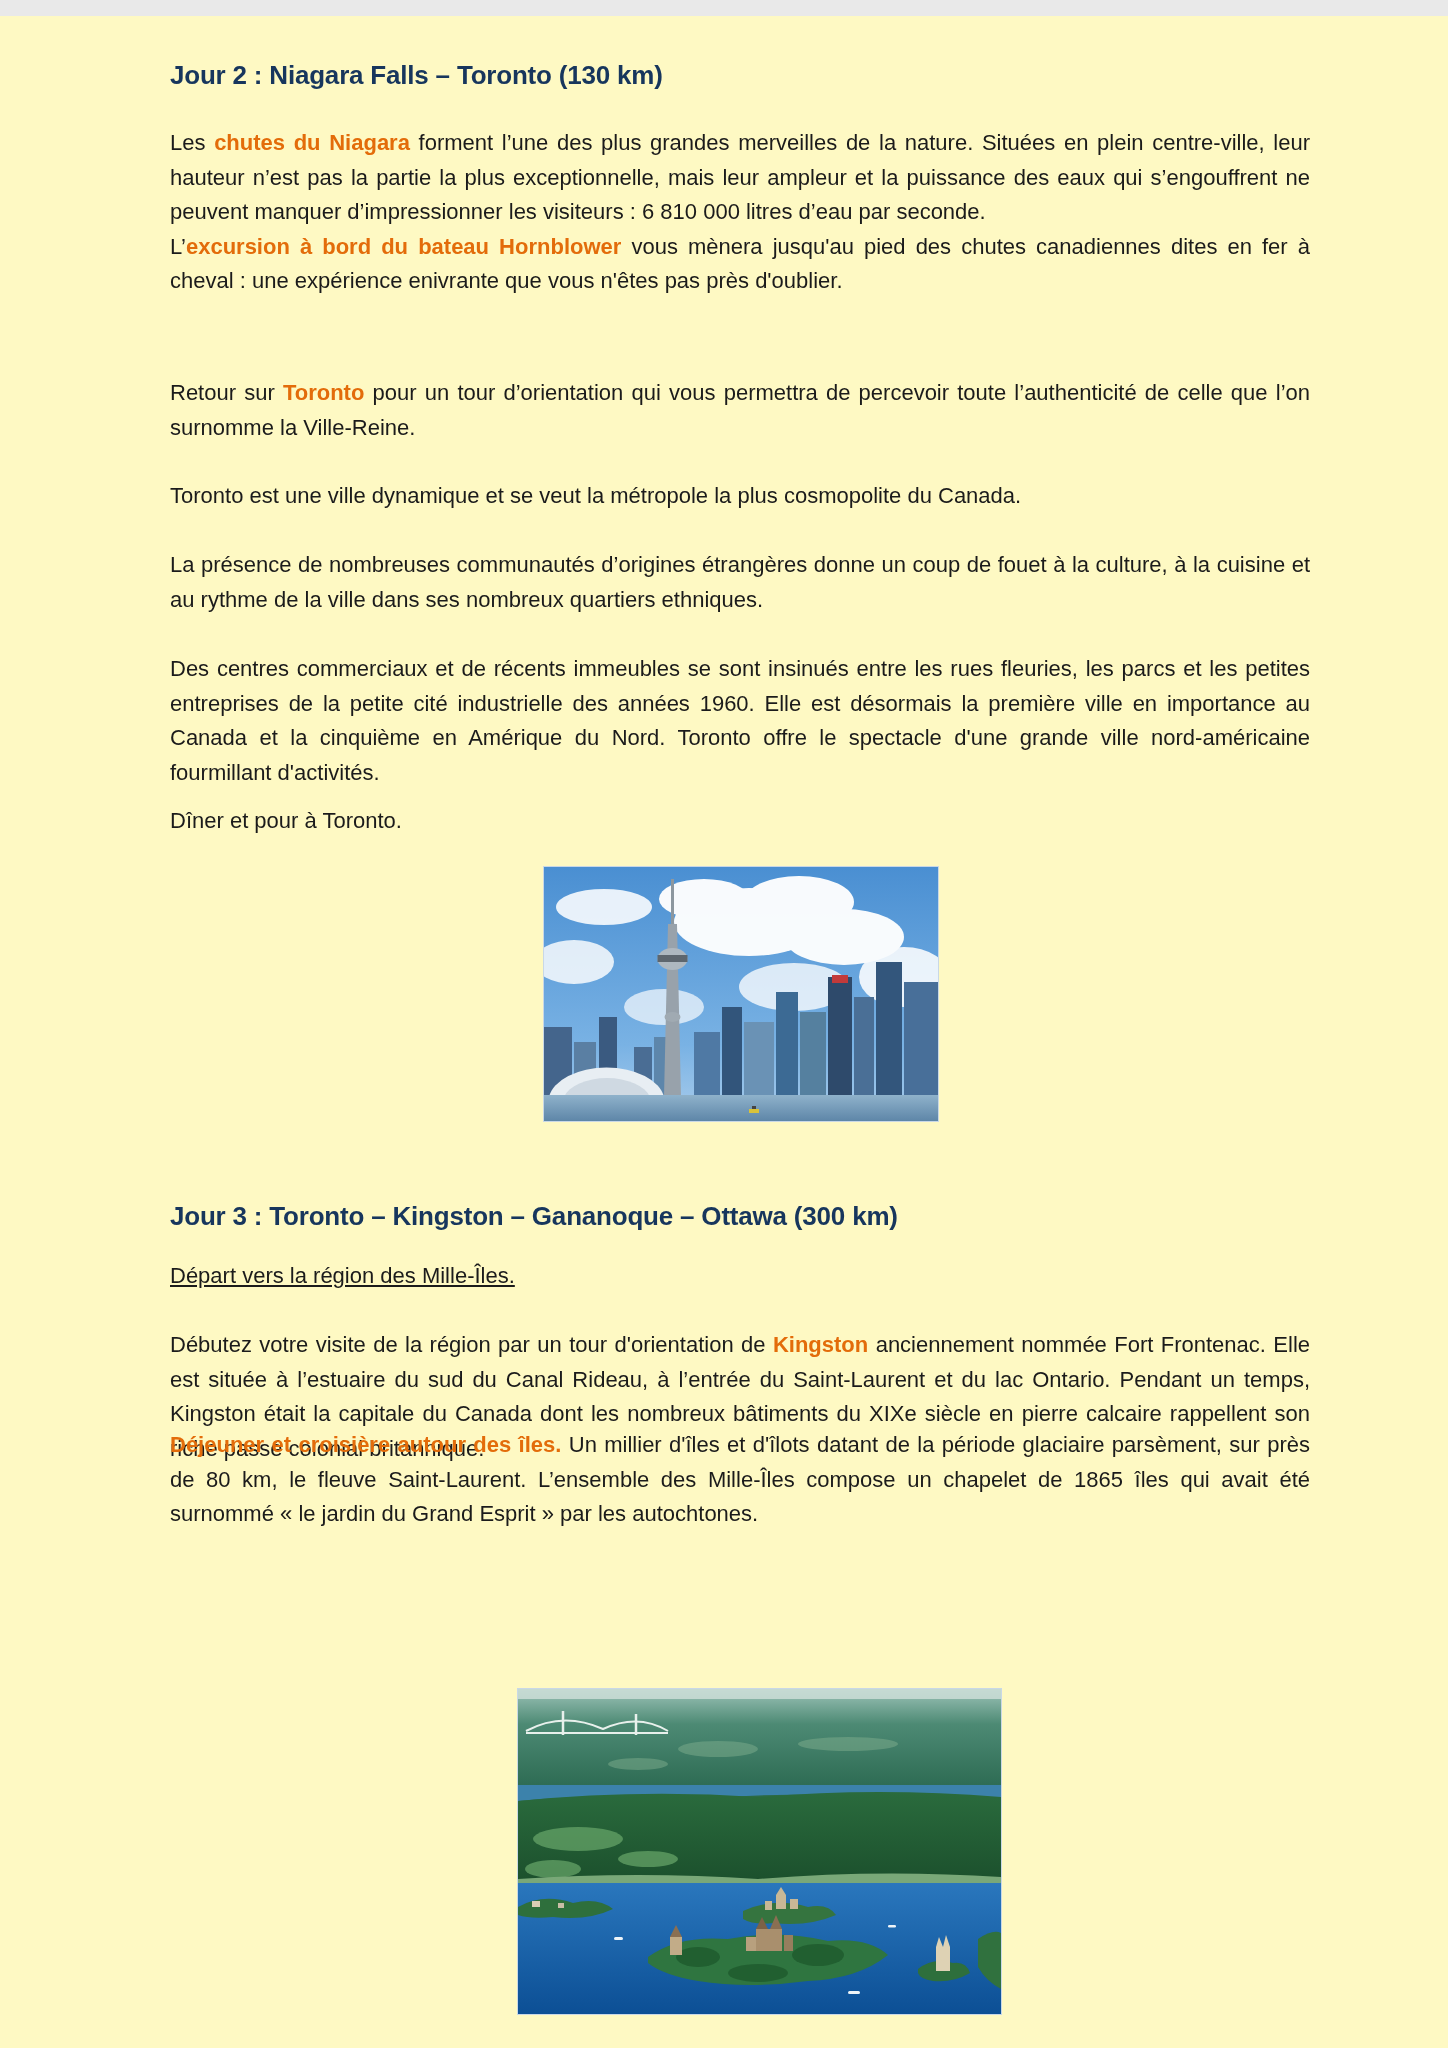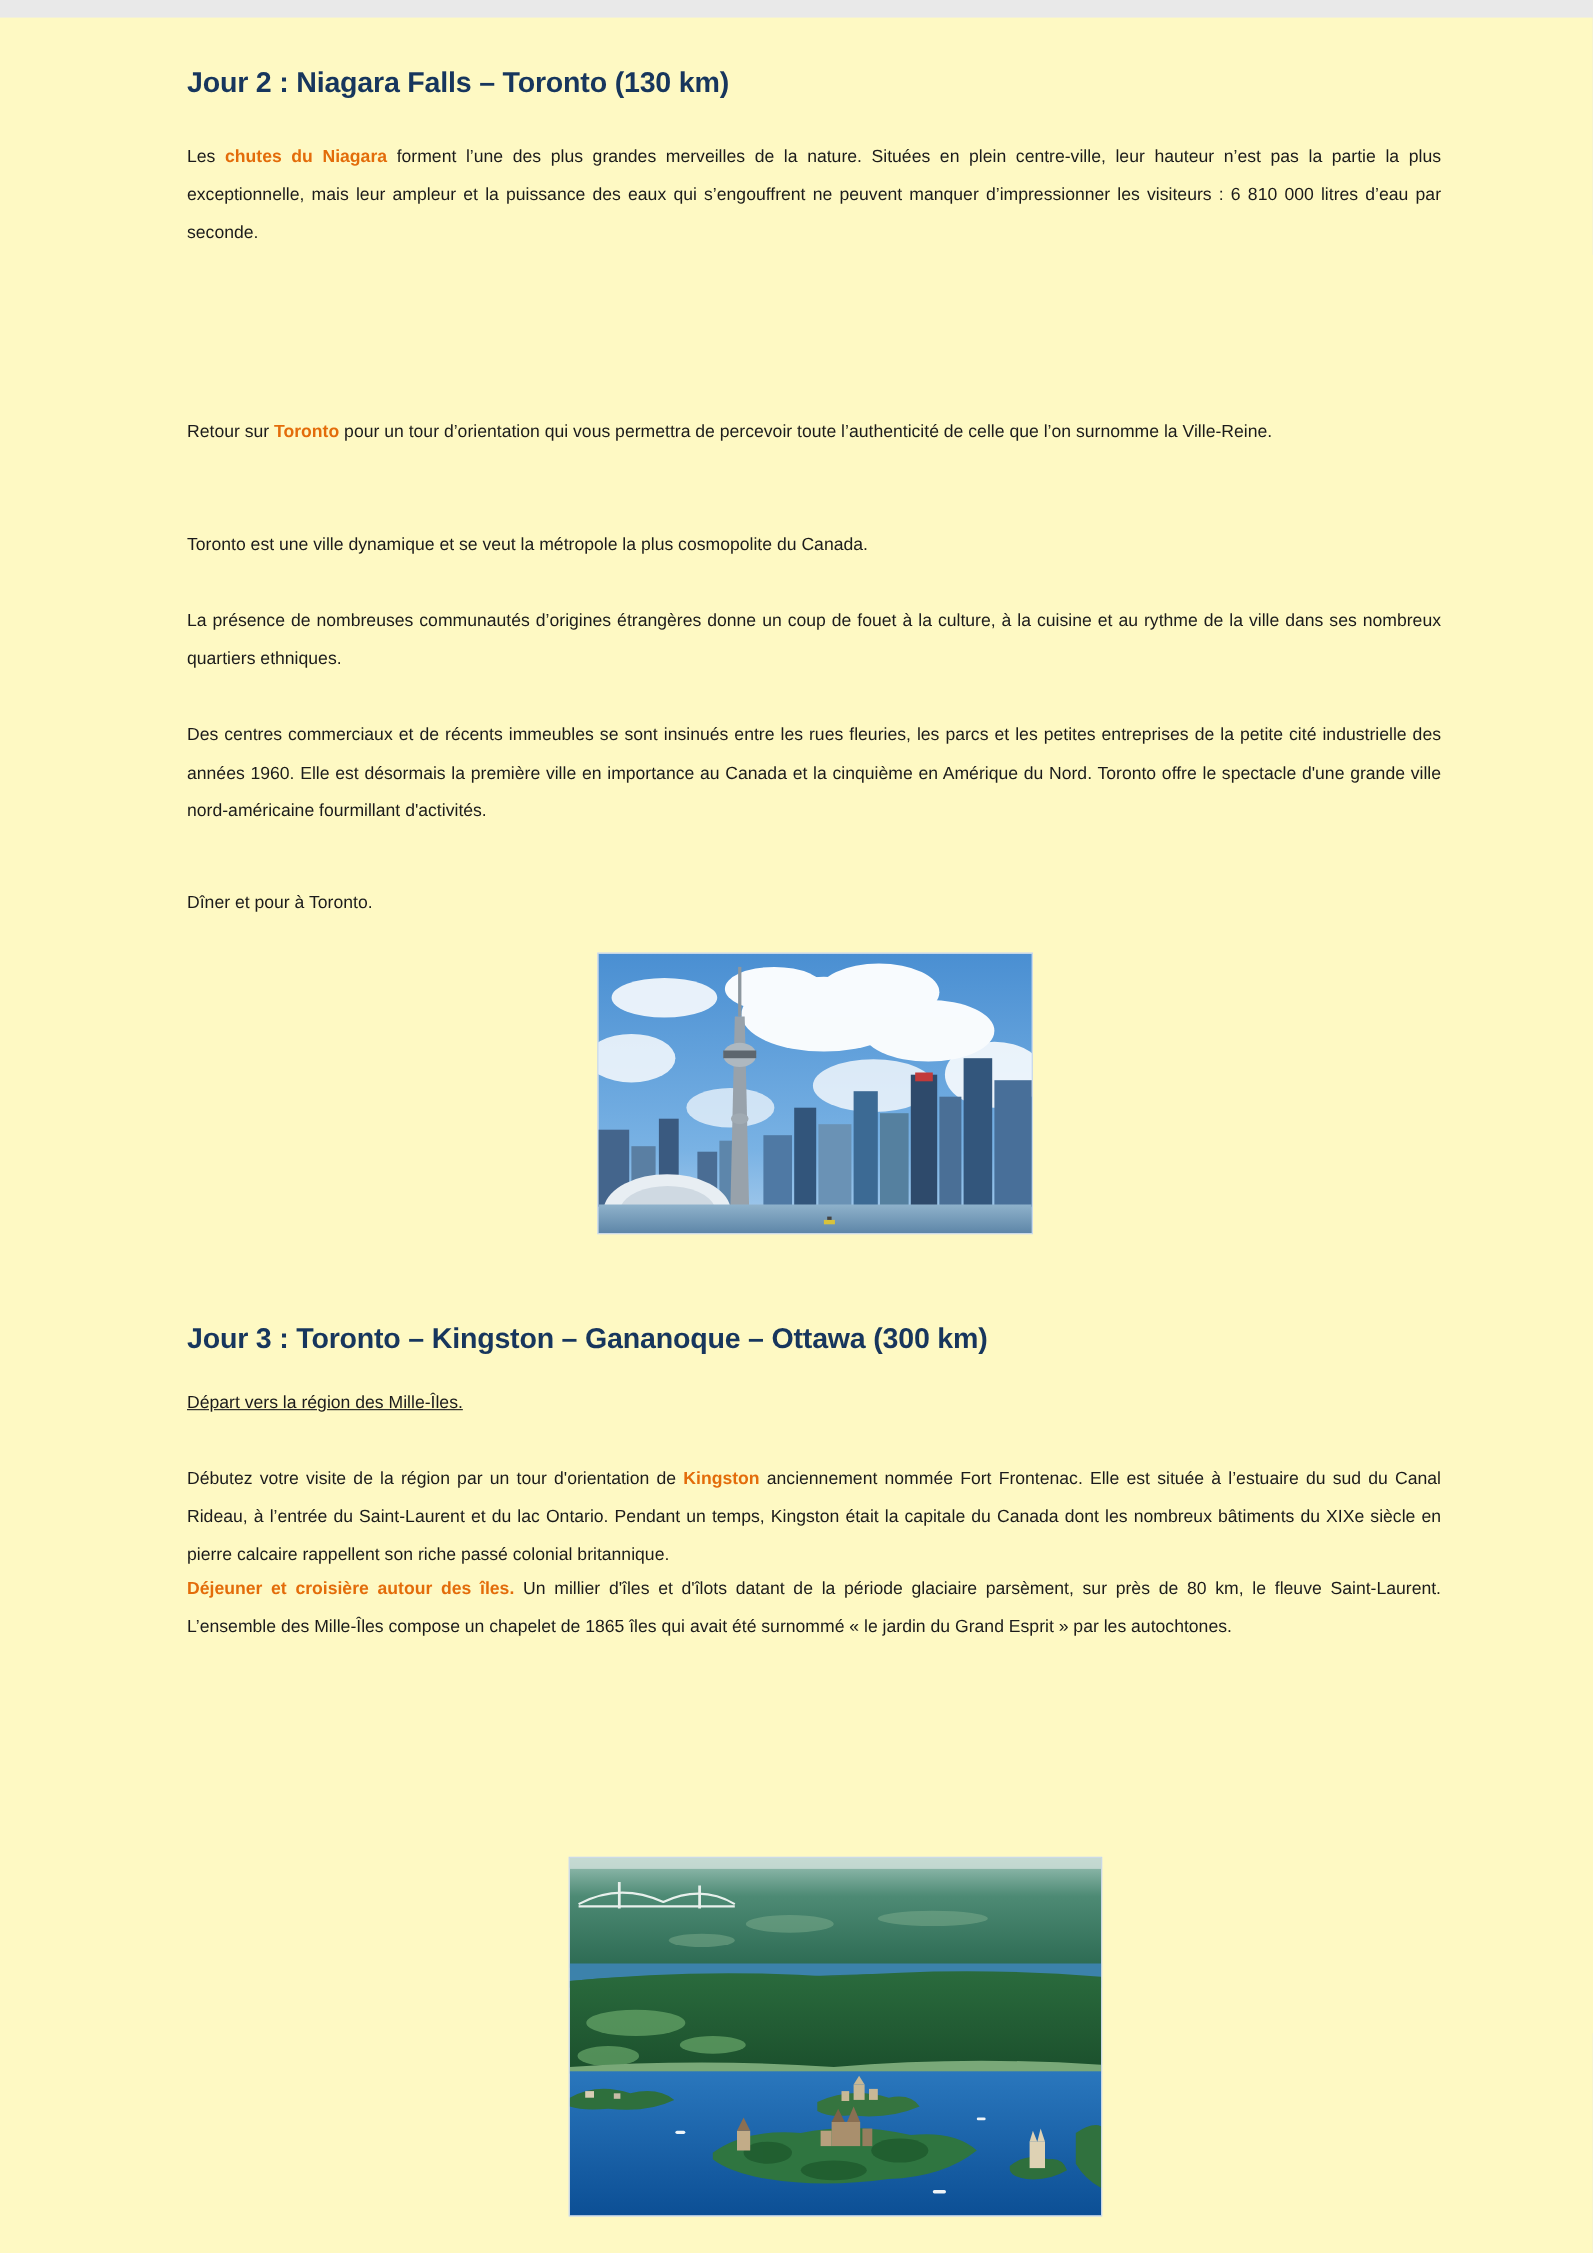--- a/index.html
+++ b/index.html
@@ -6,21 +6,21 @@
   .page{
     position:relative;
     width:1448px;height:2048px;
     margin:16px auto;
     background:#fef9c3;
     font-family:"Liberation Sans", sans-serif;
     color:#1b1b1b;
     overflow:hidden;
   }
   .block{position:absolute;left:170px;width:1140px;}
-  .block p{margin:0;font-size:16px;line-height:34.5px;text-align:justify;text-justify:inter-word;}
+  .block p{margin:0;font-size:22px;line-height:34.5px;text-align:justify;text-justify:inter-word;}
   .heading{
     font-size:26px;font-weight:bold;color:#17365D;
     line-height:34px;text-align:left;letter-spacing:-0.2px;
     white-space:nowrap;
   }
   .orange{color:#E36C0A;font-weight:bold;}
   .bold{font-weight:normal;}
   .photo{
     position:absolute;
     border:1px solid #c9d8e6;
@@ -31,20 +31,21 @@
 </style>
 </head>
 <body>
 
 <div class="page">
 
   <div class="block heading" style="top:42px;">Jour 2 : Niagara Falls – Toronto (130 km)</div>
 
   <div class="block" style="top:110px;">
     <p><span>Les </span><span class="orange">chutes du Niagara</span><span> forment l’une des plus grandes merveilles de la nature. Situées en plein centre-ville, leur hauteur n’est pas la partie la plus exceptionnelle, mais leur ampleur et la puissance des eaux qui s’engouffrent ne peuvent manquer d’impressionner les visiteurs : 6 810 000 litres d’eau par seconde.</span></p>
+    <p><span>L’</span><span class="orange">excursion à bord du bateau Hornblower</span><span> vous mènera jusqu'au pied des chutes canadiennes dites en fer à cheval : une expérience enivrante que vous n'êtes pas près d'oublier.</span></p>
   </div>
 
   <div class="block" style="top:463px;">
     <p><span>Toronto est une ville dynamique et se veut la métropole la plus cosmopolite du Canada.</span></p>
   </div>
 
   <div class="block" style="top:360px;">
     <p><span>Retour sur </span><span class="orange">Toronto</span><span> pour un tour d’orientation qui vous permettra de percevoir toute l’authenticité de celle que l’on surnomme la Ville-Reine.</span></p>
   </div>
 

